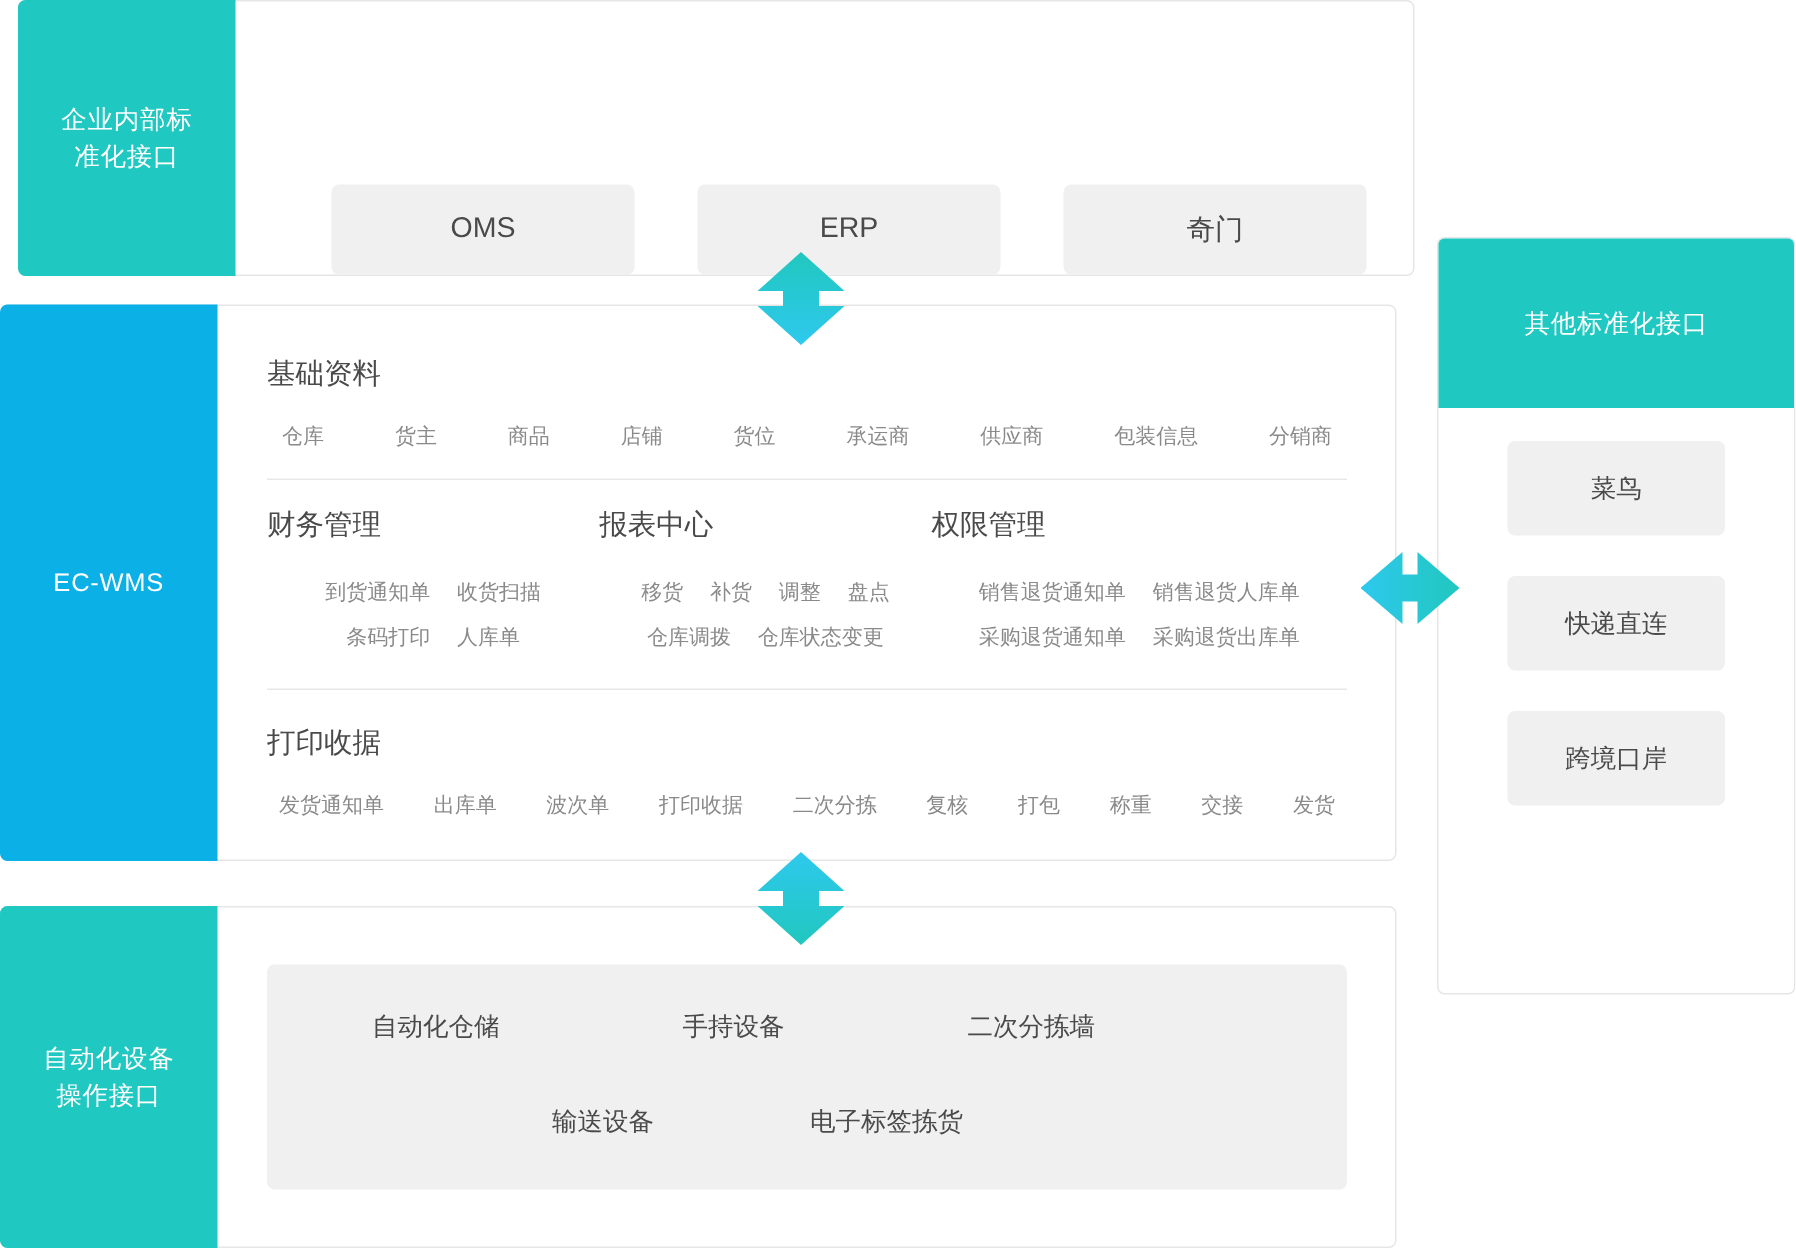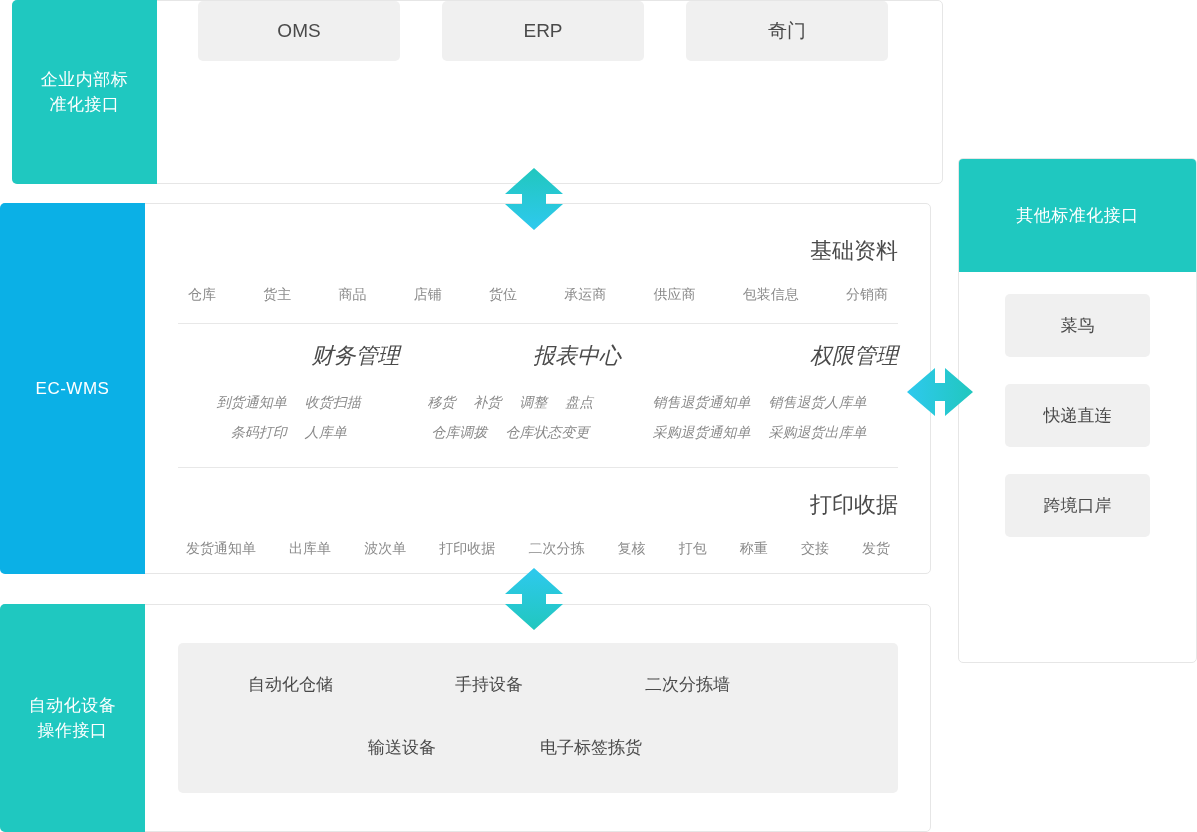--- a/index.html
+++ b/index.html
@@ -59,22 +59,22 @@
     height: 184px;
     border-radius: 5px;
   }
   .tile-row {
     position: absolute;
     left: 145px;
     top: 0;
     right: 0;
     bottom: 0;
     display: flex;
-    align-items: flex-start;
-    padding-left: 40px;
+    align-items: flex-end;
+    padding-left: 63px;
     gap: 42px;
     box-sizing: border-box;
   }
   .tile {
     width: 202px;
     height: 60px;
     background: #f0f0f0;
     border-radius: 5px;
     display: flex;
     align-items: center;
@@ -89,22 +89,22 @@
     width: 931px;
     height: 371px;
   }
   .mid-body {
     position: absolute;
     left: 145px; top: 0; right: 0; bottom: 0;
     box-sizing: border-box;
     padding: 0 32px;
   }
   .group-title {
-    text-align: right;
-    font-size: 22px;
+    text-align: left;
+    font-size: 19px;
     color: #4a4a4a;
     font-weight: 400;
   }
   .chip-row {
     display: flex;
     justify-content: space-between;
     font-size: 14px;
     color: #8a8a8a;
   }
   .chip-row .chip { white-space: nowrap; }
@@ -121,21 +121,20 @@
     margin: 19px 0 0 0;
   }
 
   .triple {
     display: flex;
     margin-top: 17px;
   }
   .col {
     flex: 1 1 0;
     text-align: center;
-    font-style: italic;
   }
   .col.wide { flex: 1.25 1 0; }
   .col .group-title { margin-bottom: 16px; }
   .sub-line {
     font-size: 14px;
     color: #8a8a8a;
     line-height: 30px;
     white-space: nowrap;
   }
   .sub-line .chip { margin: 0 7px; }

